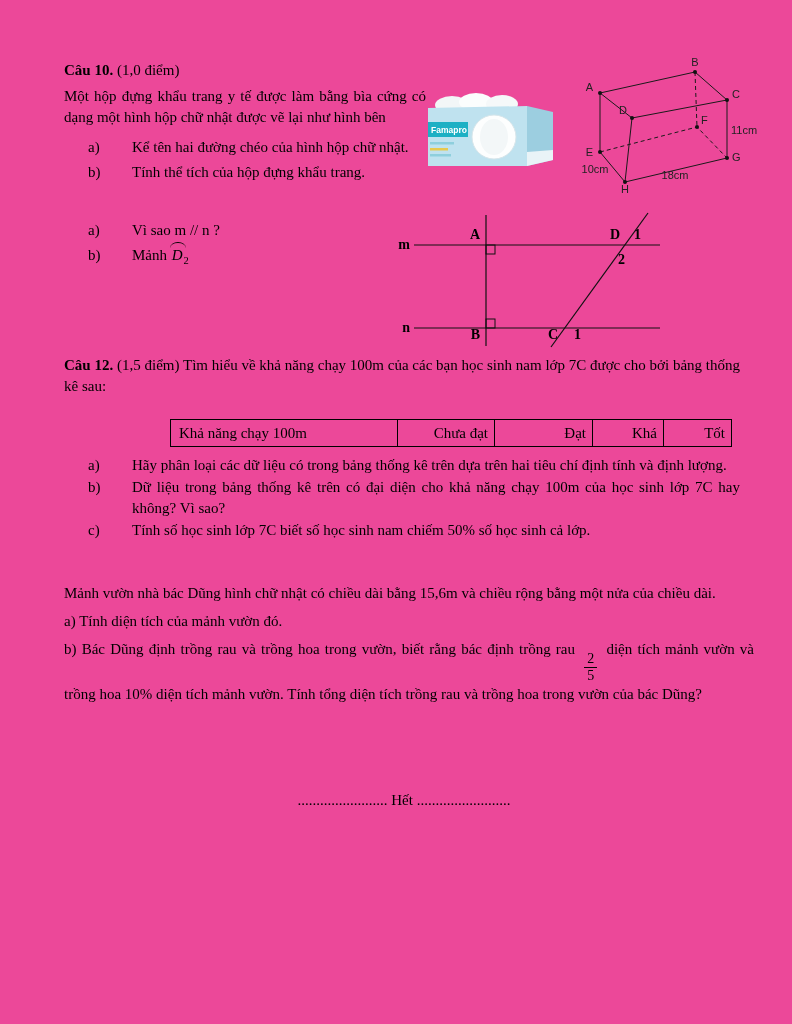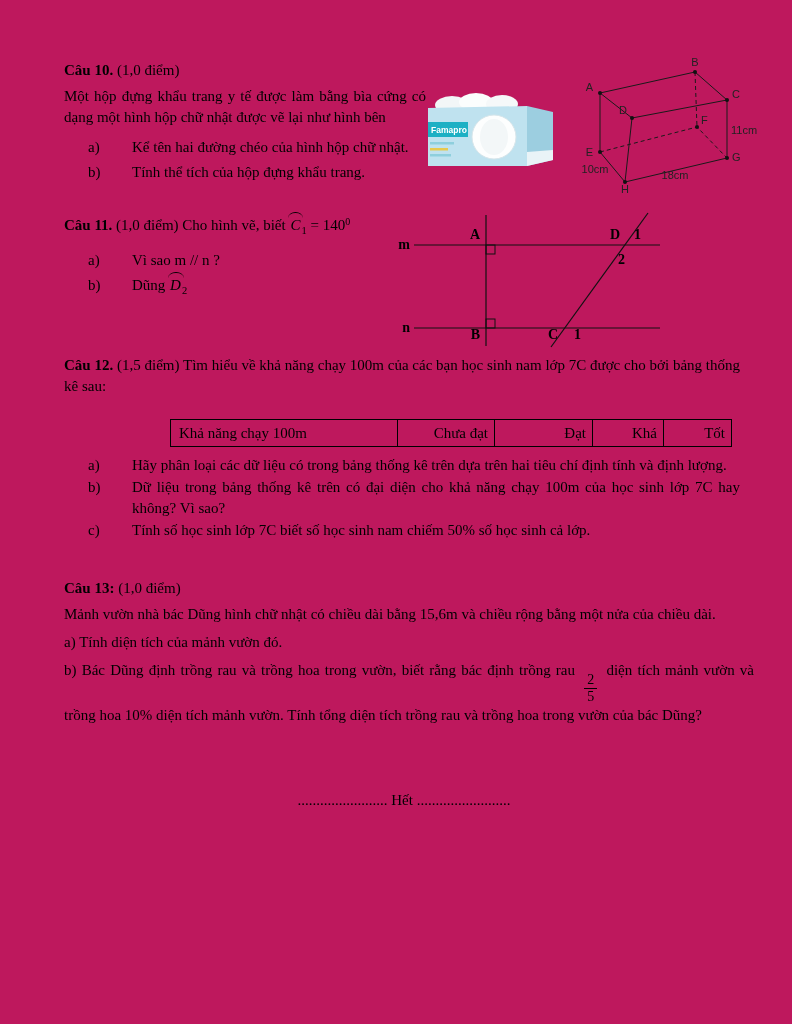--- a/index.html
+++ b/index.html
@@ -1,17 +1,17 @@
 <!DOCTYPE html>
 <html><head>
 <meta charset="utf-8">
 <style>
   html,body{margin:0;padding:0;background:#ffffff;}
   .page{
-    position:relative;width:792px;height:1024px;background:#be185d;
+    position:relative;width:792px;height:1024px;background:#ec4899;
     font-family:"Liberation Serif",serif;font-size:15px;line-height:21px;color:#000;
     overflow:hidden;
   }
   .sec{position:absolute;}
   .qhead b{font-weight:bold;}
   .para{margin:0;}
   .justify{text-align:justify;}
 
   
   #q10{top:60px;left:64px;width:676px;}
@@ -135,35 +135,29 @@
       <text x="126" y="69">F</text>
       <text x="157" y="106">G</text>
       <text x="50" y="138" text-anchor="middle">H</text>
       <text x="156" y="79">11cm</text>
       <text x="20" y="118" text-anchor="middle">10cm</text>
       <text x="100" y="124" text-anchor="middle">18cm</text>
     </g>
   </svg>
 
   <section class="sec" id="q11">
-    <p class="para qhead">
-      <b>Câu 11.</b>
-      <span>(1,0 điểm) Cho hình vẽ, biết</span>
-      <span class="math"><span class="hat">C</span><sub>1</sub>
-        <span>= 140</span><sup>0</sup></span>
-    </p>
     <div class="items">
       <div class="item">
         <span class="marker">a)</span>
         <span class="itext">Vì sao m // n ?</span>
       </div>
       <div class="item">
         <span class="marker">b)</span>
         <span class="itext">
-          <span>Dũng</span>
+          <span>Mảnh</span>
           <span class="math"><span class="hat">D</span><sub>2</sub></span>
         </span>
       </div>
     </div>
   </section>
 
   <svg class="fig" id="fig-geo" width="270" height="148" viewBox="0 0 270 148">
     <g stroke="#111" stroke-width="1.2" fill="none">
       <line x1="16" y1="39" x2="262" y2="39"></line>
       <line x1="16" y1="122" x2="262" y2="122"></line>
@@ -211,24 +205,20 @@
         <span class="itext">Dữ liệu trong bảng thống kê trên có đại diện cho khả năng chạy 100m của học sinh lớp 7C hay không? Vì sao?</span>
       </div>
       <div class="item">
         <span class="marker">c)</span>
         <span class="itext">Tính số học sinh lớp 7C biết số học sinh nam chiếm 50% số học sinh cả lớp.</span>
       </div>
     </div>
   </section>
 
   <section class="sec" id="q13">
-    <p class="para qhead">
-      <b>Câu 13:</b>
-      <span>(1,0 điểm)</span>
-    </p>
     <p class="para intro">Mảnh vườn nhà bác Dũng hình chữ nhật có chiều dài bằng 15,6m và chiều rộng bằng một nửa của chiều dài.</p>
     <p class="para a-line">a) Tính diện tích của mảnh vườn đó.</p>
     <p class="para b-line">
       <span>b) Bác Dũng định trồng rau và trồng hoa trong vườn, biết rằng bác định trồng rau</span>
       <span class="frac">
           <span class="fnum">2</span>
           <span class="fden">5</span>
         </span>
       <span>diện tích mảnh vườn và</span>
       <span>trồng hoa 10% diện tích mảnh vườn. Tính tổng diện tích trồng rau và trồng hoa trong vườn của bác Dũng?</span>

